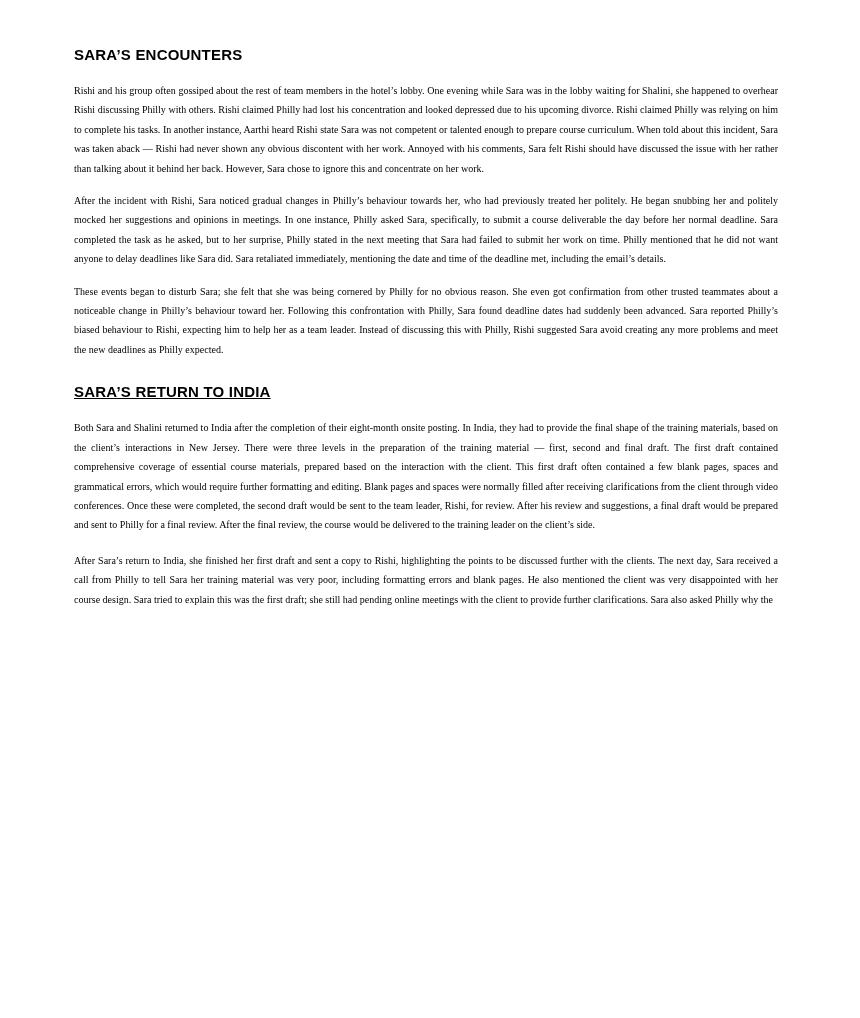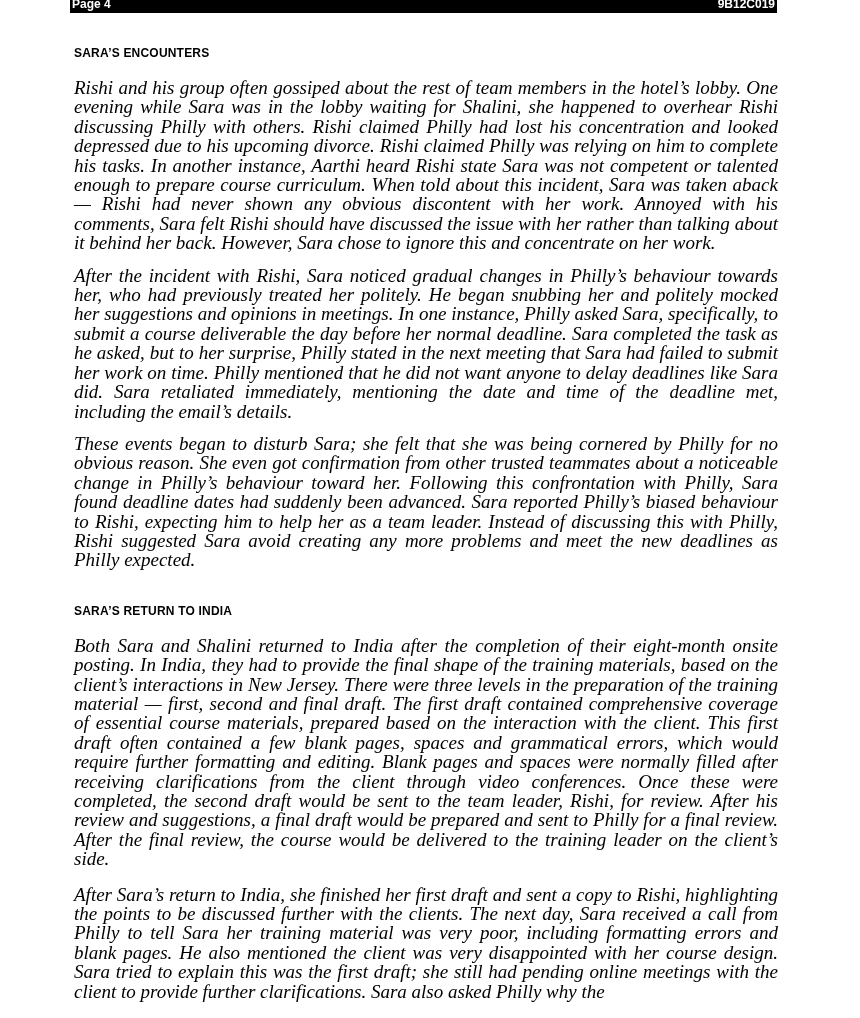--- a/index.html
+++ b/index.html
@@ -42,48 +42,44 @@
     position: absolute;
     top: 13px;
     left: 74px;
     width: 704px;
     padding-top: 33px;
     box-sizing: border-box;
   }
   .section-heading {
     font-family: "Liberation Sans", sans-serif;
     font-weight: bold;
-    font-size: 12px;
+    font-size: 15px;
     letter-spacing: 0.2px;
     margin: 0 0 18px 0;
   }
   .section-heading.spaced-above {
-    margin-top: 34px;
+    margin-top: 24px;
+    text-decoration: underline;
   }
   .content p {
-    font-size: 19px;
+    font-size: 10px;
     line-height: 19.4px;
     text-align: justify;
     margin: 0 0 13px 0;
-    font-style: italic;
   }
   .content p:last-child {
     margin-bottom: 0;
     margin-top: 16px;
   }
 </style>
 </head>
 <body>
 
 <div class="page">
 
-  <header class="header-bar">
-    <span>Page 4</span>
-    <span>9B12C019</span>
-  </header>
 
   <main class="content">
 
     <h2 class="section-heading">SARA’S ENCOUNTERS</h2>
 
     <p>Rishi and his group often gossiped about the rest of team members in the hotel’s lobby. One evening while Sara was in the lobby waiting for Shalini, she happened to overhear Rishi discussing Philly with others. Rishi claimed Philly had lost his concentration and looked depressed due to his upcoming divorce. Rishi claimed Philly was relying on him to complete his tasks. In another instance, Aarthi heard Rishi state Sara was not competent or talented enough to prepare course curriculum. When told about this incident, Sara was taken aback — Rishi had never shown any obvious discontent with her work. Annoyed with his comments, Sara felt Rishi should have discussed the issue with her rather than talking about it behind her back. However, Sara chose to ignore this and concentrate on her work.</p>
 
 
     <p>After the incident with Rishi, Sara noticed gradual changes in Philly’s behaviour towards her, who had previously treated her politely. He began snubbing her and politely mocked her suggestions and opinions in meetings. In one instance, Philly asked Sara, specifically, to submit a course deliverable the day before her normal deadline. Sara completed the task as he asked, but to her surprise, Philly stated in the next meeting that Sara had failed to submit her work on time. Philly mentioned that he did not want anyone to delay deadlines like Sara did. Sara retaliated immediately, mentioning the date and time of the deadline met, including the email’s details.</p>
 

